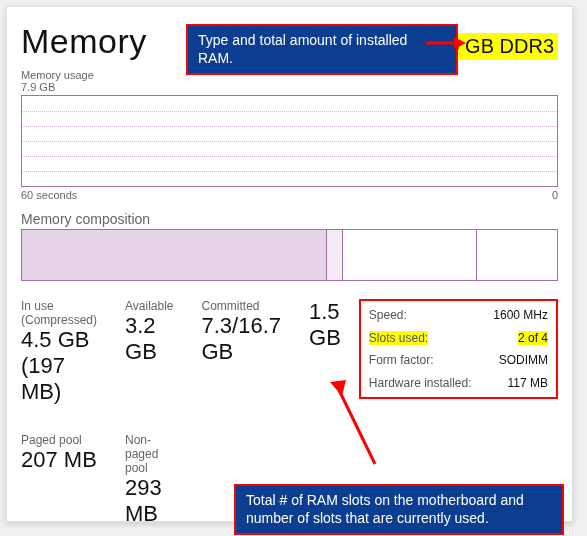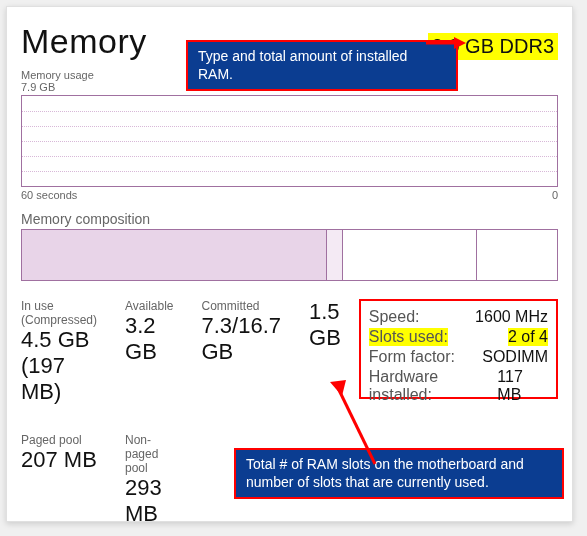--- a/index.html
+++ b/index.html
@@ -117,21 +117,21 @@
     font-size: 22px;
     color: #111;
     margin-top: 0px;
   }
   .spec-box {
     border: 2px solid #ff0000;
     width: 215px;
     height: 100px;
     padding: 6px 8px;
     box-sizing: border-box;
-    font-size: 16px;
+    font-size: 12px;
     color: #444;
     display: flex;
     flex-direction: column;
     justify-content: space-between;
   }
   .spec-row {
     display: flex;
     justify-content: space-between;
     padding: 1px 0;
   }
@@ -148,26 +148,26 @@
     background: #0b3d91;
     color: #ffffff;
     border: 2px solid #ff0000;
     font-size: 14px;
     line-height: 1.25;
     padding: 6px 10px;
     box-sizing: border-box;
   }
   .callout.top {
     left: 186px;
-    top: 40px;
+    top: 24px;
     width: 272px;
   }
   .callout.bottom {
     left: 234px;
-    top: 448px;
+    top: 484px;
     width: 330px;
   }
   
   .arrow-svg {
     position: absolute;
     pointer-events: none;
   }
 </style>
 </head>
 <body>

